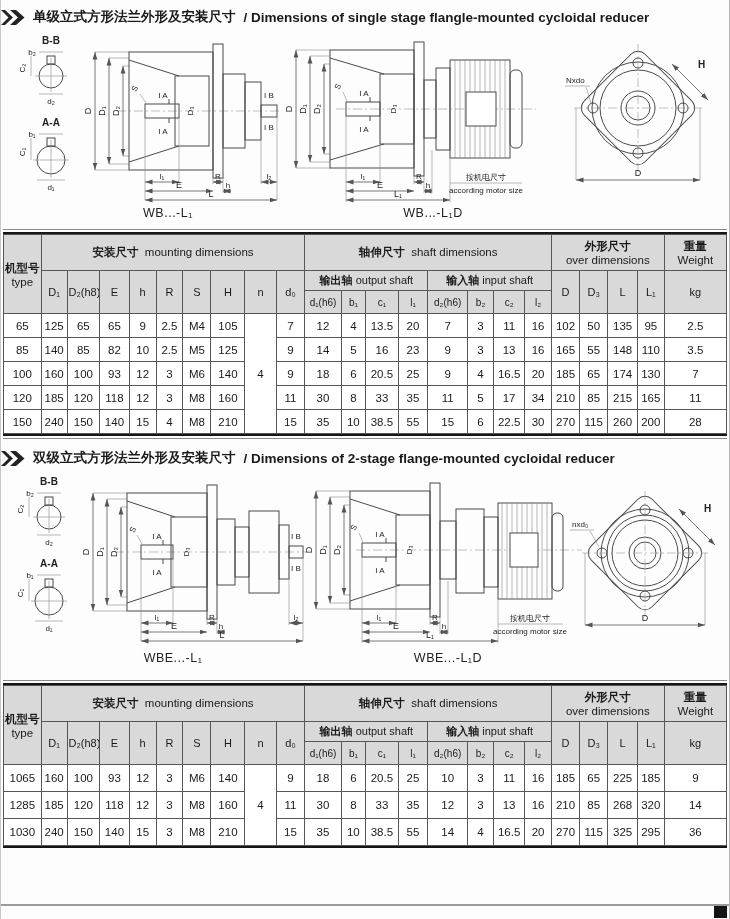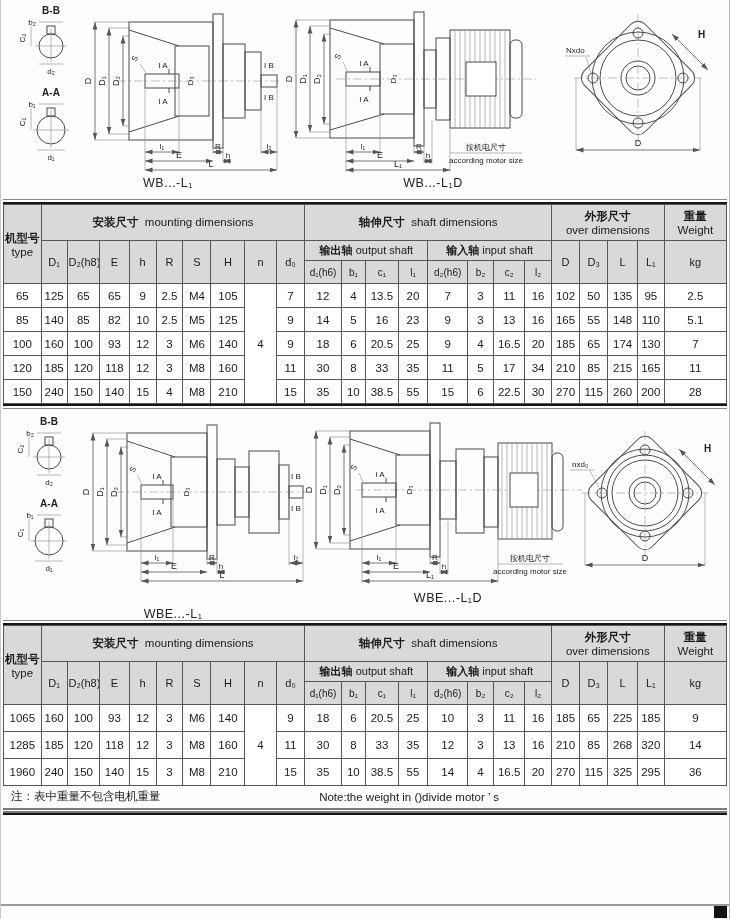--- a/index.html
+++ b/index.html
@@ -41,20 +41,28 @@
 .sf { stroke:#4a4a4a; fill:#fff; stroke-width:1; }
 .thin { stroke:#8a8a8a; fill:none; stroke-width:.6; }
 .dim { stroke:#555; fill:none; stroke-width:.8; marker-start:url(#ar); marker-end:url(#ar); }
 .cl { stroke:#999; fill:none; stroke-width:.6; stroke-dasharray:9 3 2 3; }
 </style>
 </head>
 <body>
 
 <div class="sheet">
 
+  <div class="section-title">
+    <svg class="bullet-svg" width="24" height="15" viewBox="0 0 24 15">
+      <path d="M0 0 H4 L12 7.5 L4 15 H0 L7.5 7.5 Z" fill="#222"></path>
+      <path d="M9 0 H15 L23.5 7.5 L15 15 H9 L17 7.5 Z" fill="#222"></path>
+    </svg>
+    <span class="zh">单级立式方形法兰外形及安装尺寸</span>
+    <span>/ Dimensions of single stage flangle-mounted cycloidal reducer</span>
+  </div>
 
   <div class="drawings one">
 
     <svg style="left:14px;top:0" width="265" height="174" viewBox="0 0 265 174">
       <defs>
         <marker id="ar" markerWidth="8" markerHeight="6" refX="7.5" refY="3" orient="auto-start-reverse" markerUnits="userSpaceOnUse">
           <path d="M0,0.6 L7.5,3 L0,5.4 Z" fill="#555"></path>
         </marker>
       </defs>
       <g>
@@ -346,21 +354,21 @@
             <td>16</td>
             <td>23</td>
             <td>9</td>
             <td>3</td>
             <td>13</td>
             <td>16</td>
             <td>165</td>
             <td>55</td>
             <td>148</td>
             <td>110</td>
-            <td>5.1</td>
+            <td>3.5</td>
           </tr>
           <tr>
             <td>100</td>
             <td>160</td>
             <td>100</td>
             <td>93</td>
             <td>12</td>
             <td>3</td>
             <td>M6</td>
             <td>140</td>
@@ -425,20 +433,28 @@
             <td>115</td>
             <td>260</td>
             <td>200</td>
             <td>28</td>
           </tr>
         </tbody>
     </table>
   </div>
   <div class="thin-rule"></div>
 
+  <div class="section-title" style="margin-top:10px">
+    <svg class="bullet-svg" width="24" height="15" viewBox="0 0 24 15">
+      <path d="M0 0 H4 L12 7.5 L4 15 H0 L7.5 7.5 Z" fill="#222"></path>
+      <path d="M9 0 H15 L23.5 7.5 L15 15 H9 L17 7.5 Z" fill="#222"></path>
+    </svg>
+    <span class="zh">双级立式方形法兰外形及安装尺寸</span>
+    <span>/ Dimensions of 2-stage flange-mounted cycloidal reducer</span>
+  </div>
 
   <div class="drawings two">
 
     <svg style="left:12px;top:0" width="292" height="174" viewBox="0 0 292 174">
       <g>
         <text class="bold" x="34" y="14" text-anchor="middle">B-B</text>
         <line class="thin" x1="22" y1="22" x2="46" y2="22"></line>
         <text class="t8" x="15" y="25" text-anchor="middle">b₂</text>
         <rect class="s" x="30" y="26" width="8" height="8"></rect>
         <circle class="s" cx="34" cy="46" r="12"></circle>
@@ -602,21 +618,21 @@
       <line class="thin" x1="10" y1="57" x2="34" y2="57"></line>
       <line class="thin" x1="30" y1="58" x2="39" y2="74"></line>
       <text class="bold" x="144" y="39">H</text>
       <line class="dim" x1="119" y1="36" x2="155" y2="72"></line>
       <line class="thin" x1="25" y1="80" x2="25" y2="152"></line>
       <line class="thin" x1="145" y1="80" x2="145" y2="152"></line>
       <line class="dim" x1="25" y1="152" x2="145" y2="152"></line>
       <text x="85" y="148" text-anchor="middle">D</text>
     </svg>
 
-    <div class="caption" style="left:85px;top:196px">WBE...-L₁</div>
+    <div class="caption" style="left:85px;top:180px">WBE...-L₁</div>
     <div class="caption" style="left:360px;top:180px">WBE...-L₁D</div>
   </div>
 
   <div class="thin-rule"></div>
   <div class="table-block">
     <table class="dim-table t2">
       <colgroup>
         <col style="width:5.2%">
           <col style="width:3.6%">
           <col style="width:4.5%">
@@ -731,21 +747,21 @@
             <td>3</td>
             <td>13</td>
             <td>16</td>
             <td>210</td>
             <td>85</td>
             <td>268</td>
             <td>320</td>
             <td>14</td>
           </tr>
           <tr>
-            <td>1960</td>
+            <td>1030</td>
             <td>240</td>
             <td>150</td>
             <td>140</td>
             <td>15</td>
             <td>3</td>
             <td>M8</td>
             <td>210</td>
             <td>15</td>
             <td>35</td>
             <td>10</td>
@@ -756,21 +772,17 @@
             <td>16.5</td>
             <td>20</td>
             <td>270</td>
             <td>115</td>
             <td>325</td>
             <td>295</td>
             <td>36</td>
           </tr>
         </tbody>
     </table>
-    <div class="note-row">
-      <span class="note-zh">注：表中重量不包含电机重量</span>
-      <span class="note-en">Note:the weight in ()divide motor ’ s</span>
-    </div>
   </div>
 
   <div class="bottom-rule"></div>
   <div class="corner-mark"></div>
 </div>
 
 </body></html>

